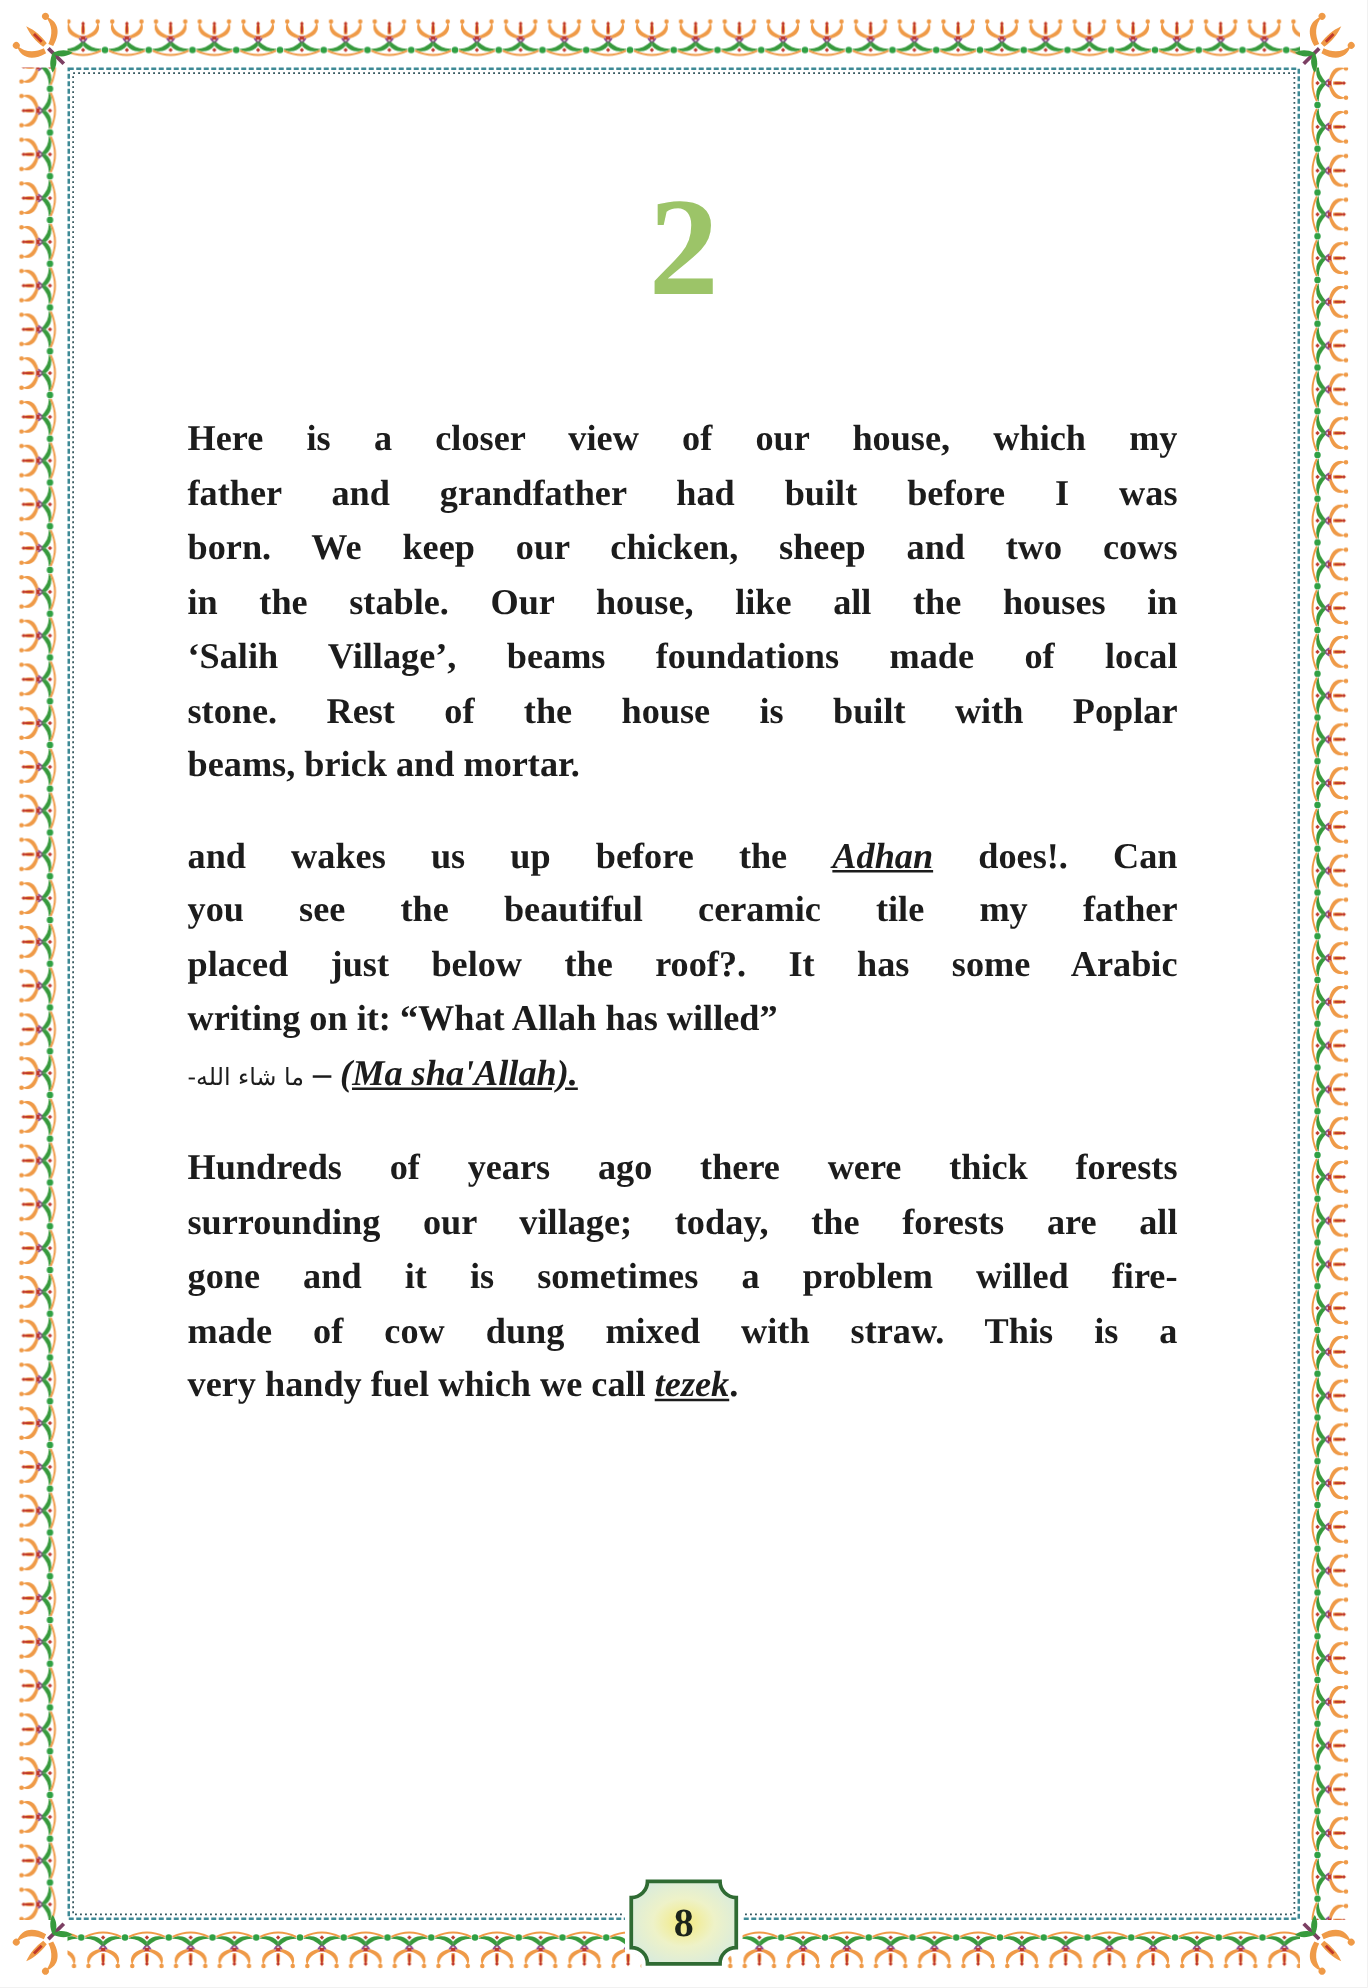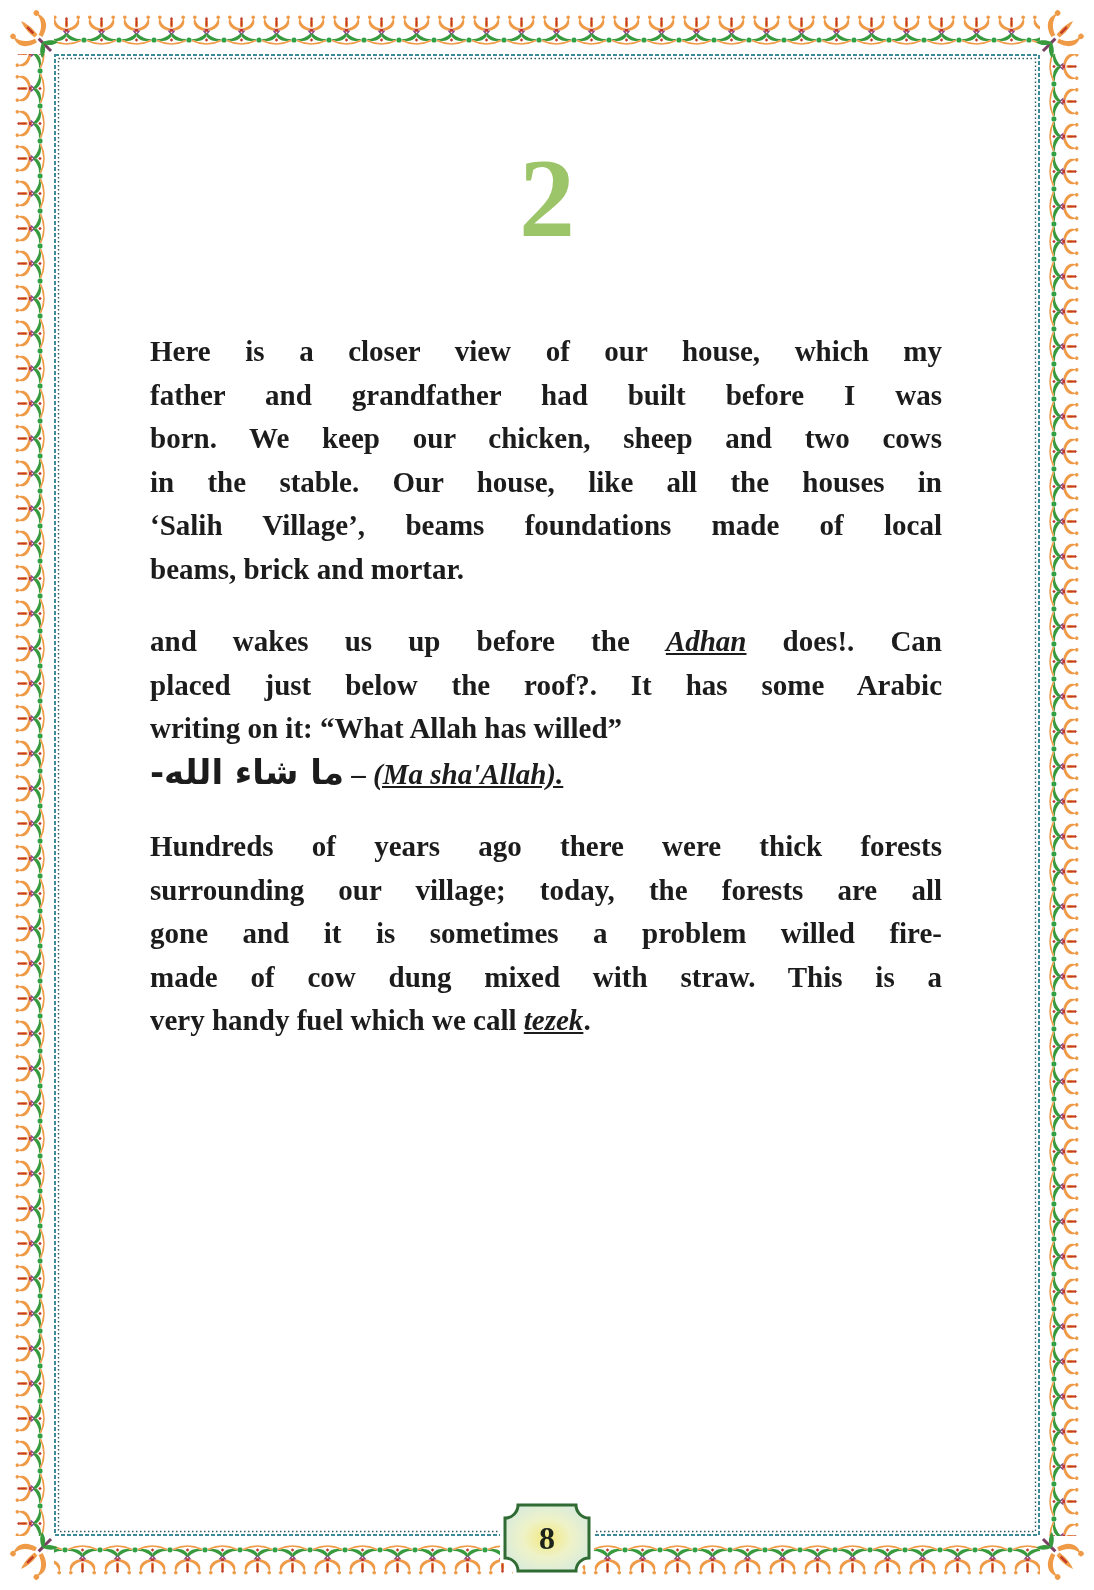--- a/index.html
+++ b/index.html
@@ -15,21 +15,21 @@
     color:#9cc468;
   }
   .text-block{
     position:absolute;left:150px;top:330px;width:792px;
     font-size:29px;font-weight:700;line-height:43.5px;
   }
   .para{margin:0 0 29px 0;}
   .line{text-align:justify;text-justify:inter-word;white-space:normal;}
   .line.just{text-align-last:justify;}
   .it{font-style:italic;text-decoration:underline;}
-  .ar{font-family:"DejaVu Sans", sans-serif;font-weight:700;font-size:34px;}
+  .ar{font-family:"DejaVu Sans", sans-serif;font-weight:400;font-size:19px;}
 </style>
 </head>
 <body>
 
 <div class="page">
 
   <svg class="border-svg" viewBox="0 0 1094 1590" xmlns="http://www.w3.org/2000/svg">
     <defs>
       <pattern id="bd" patternUnits="userSpaceOnUse" width="35" height="40">
 
@@ -111,24 +111,26 @@
 
   <div class="chapter-number">2</div>
 
   <div class="text-block">
       <div class="para">
         <div class="line just"><span>Here is a closer  view of our house, which my</span></div>
         <div class="line just"><span>father and grandfather had built before I was</span></div>
         <div class="line just"><span>born.  We keep our chicken, sheep and two cows</span></div>
         <div class="line just"><span>in the stable. Our house, like all the houses in</span></div>
         <div class="line just"><span>‘Salih Village’, beams foundations made of local</span></div>
+        <div class="line just"><span>stone. Rest of the house is built with Poplar</span></div>
         <div class="line"><span>beams, brick and mortar.</span></div>
       </div>
       <div class="para">
         <div class="line just"><span>and wakes us up before the </span><span class="it">Adhan</span><span> does!. Can</span></div>
+        <div class="line just"><span>you see the beautiful ceramic tile my father</span></div>
         <div class="line just"><span>placed just below the roof?.  It has some Arabic</span></div>
         <div class="line"><span>writing on it: “What Allah has willed”</span></div>
         <div class="line"><span class="ar" dir="rtl">ما شاء الله-</span><span> – </span><span class="it">(Ma sha'Allah).</span></div>
       </div>
       <div class="para">
         <div class="line just"><span>Hundreds of years ago there were thick forests</span></div>
         <div class="line just"><span>surrounding our village; today, the forests are all</span></div>
         <div class="line just"><span>gone and it is sometimes a problem willed fire-</span></div>
         <div class="line just"><span>made of cow dung mixed with straw.  This is a</span></div>
         <div class="line"><span>very handy fuel which we call </span><span class="it">tezek</span><span>.</span></div>

